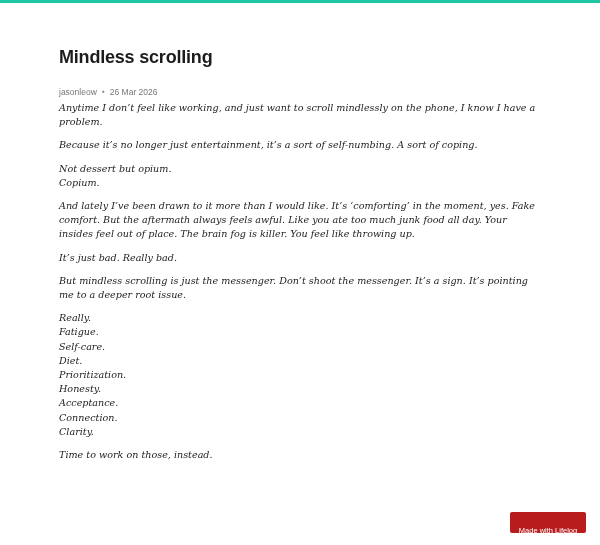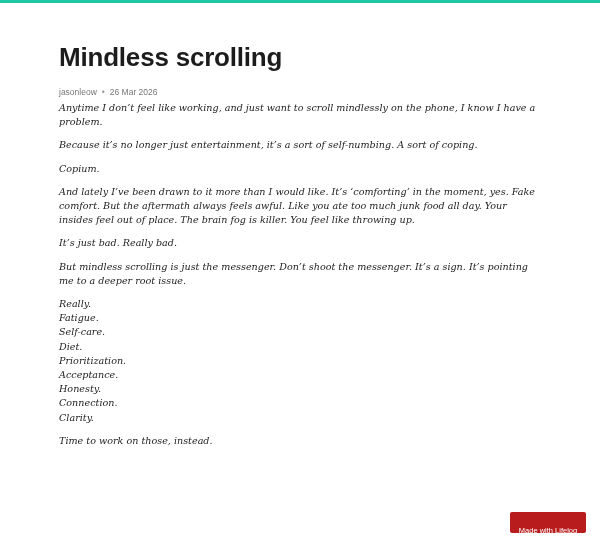--- a/index.html
+++ b/index.html
@@ -22,21 +22,21 @@
     }
     .article {
       position: absolute;
       left: 59px;
       top: 44px;
       width: 482px;
     }
     .title {
       font-family: "Liberation Sans", sans-serif;
       font-weight: 700;
-      font-size: 26px;
+      font-size: 18px;
       line-height: 26px;
       color: #1c1c1c;
       margin: 0;
       letter-spacing: -0.2px;
     }
     .meta {
       font-family: "Liberation Sans", sans-serif;
       font-size: 8.5px;
       color: #777777;
       margin-top: 16px;
@@ -91,39 +91,40 @@
     <span>jasonleow</span><span class="dot">•</span><span>26 Mar 2026</span>
   </div>
   <div class="body">
     <p>
       <span class="line">Anytime I don’t feel like working, and just want to scroll mindlessly on the phone, I know I have a problem.</span>
     </p>
     <p>
       <span class="line">Because it’s no longer just entertainment, it’s a sort of self-numbing. A sort of coping.</span>
     </p>
     <p>
+      <span class="line">Not dessert but opium.</span>
       <span class="line">Copium.</span>
     </p>
     <p>
       <span class="line">And lately I’ve been drawn to it more than I would like. It’s ‘comforting’ in the moment, yes. Fake comfort. But the aftermath always feels awful. Like you ate too much junk food all day. Your insides feel out of place. The brain fog is killer. You feel like throwing up.</span>
     </p>
     <p>
       <span class="line">It’s just bad. Really bad.</span>
     </p>
     <p>
       <span class="line">But mindless scrolling is just the messenger. Don’t shoot the messenger. It’s a sign. It’s pointing me to a deeper root issue.</span>
     </p>
     <p>
       <span class="line">Really.</span>
       <span class="line">Fatigue.</span>
       <span class="line">Self-care.</span>
       <span class="line">Diet.</span>
       <span class="line">Prioritization.</span>
+      <span class="line">Honesty.</span>
       <span class="line">Acceptance.</span>
-      <span class="line">Honesty.</span>
       <span class="line">Connection.</span>
       <span class="line">Clarity.</span>
     </p>
     <p>
       <span class="line">Time to work on those, instead.</span>
     </p>
   </div>
 </article>
 
 <button class="made-with">Made with Lifelog</button>

